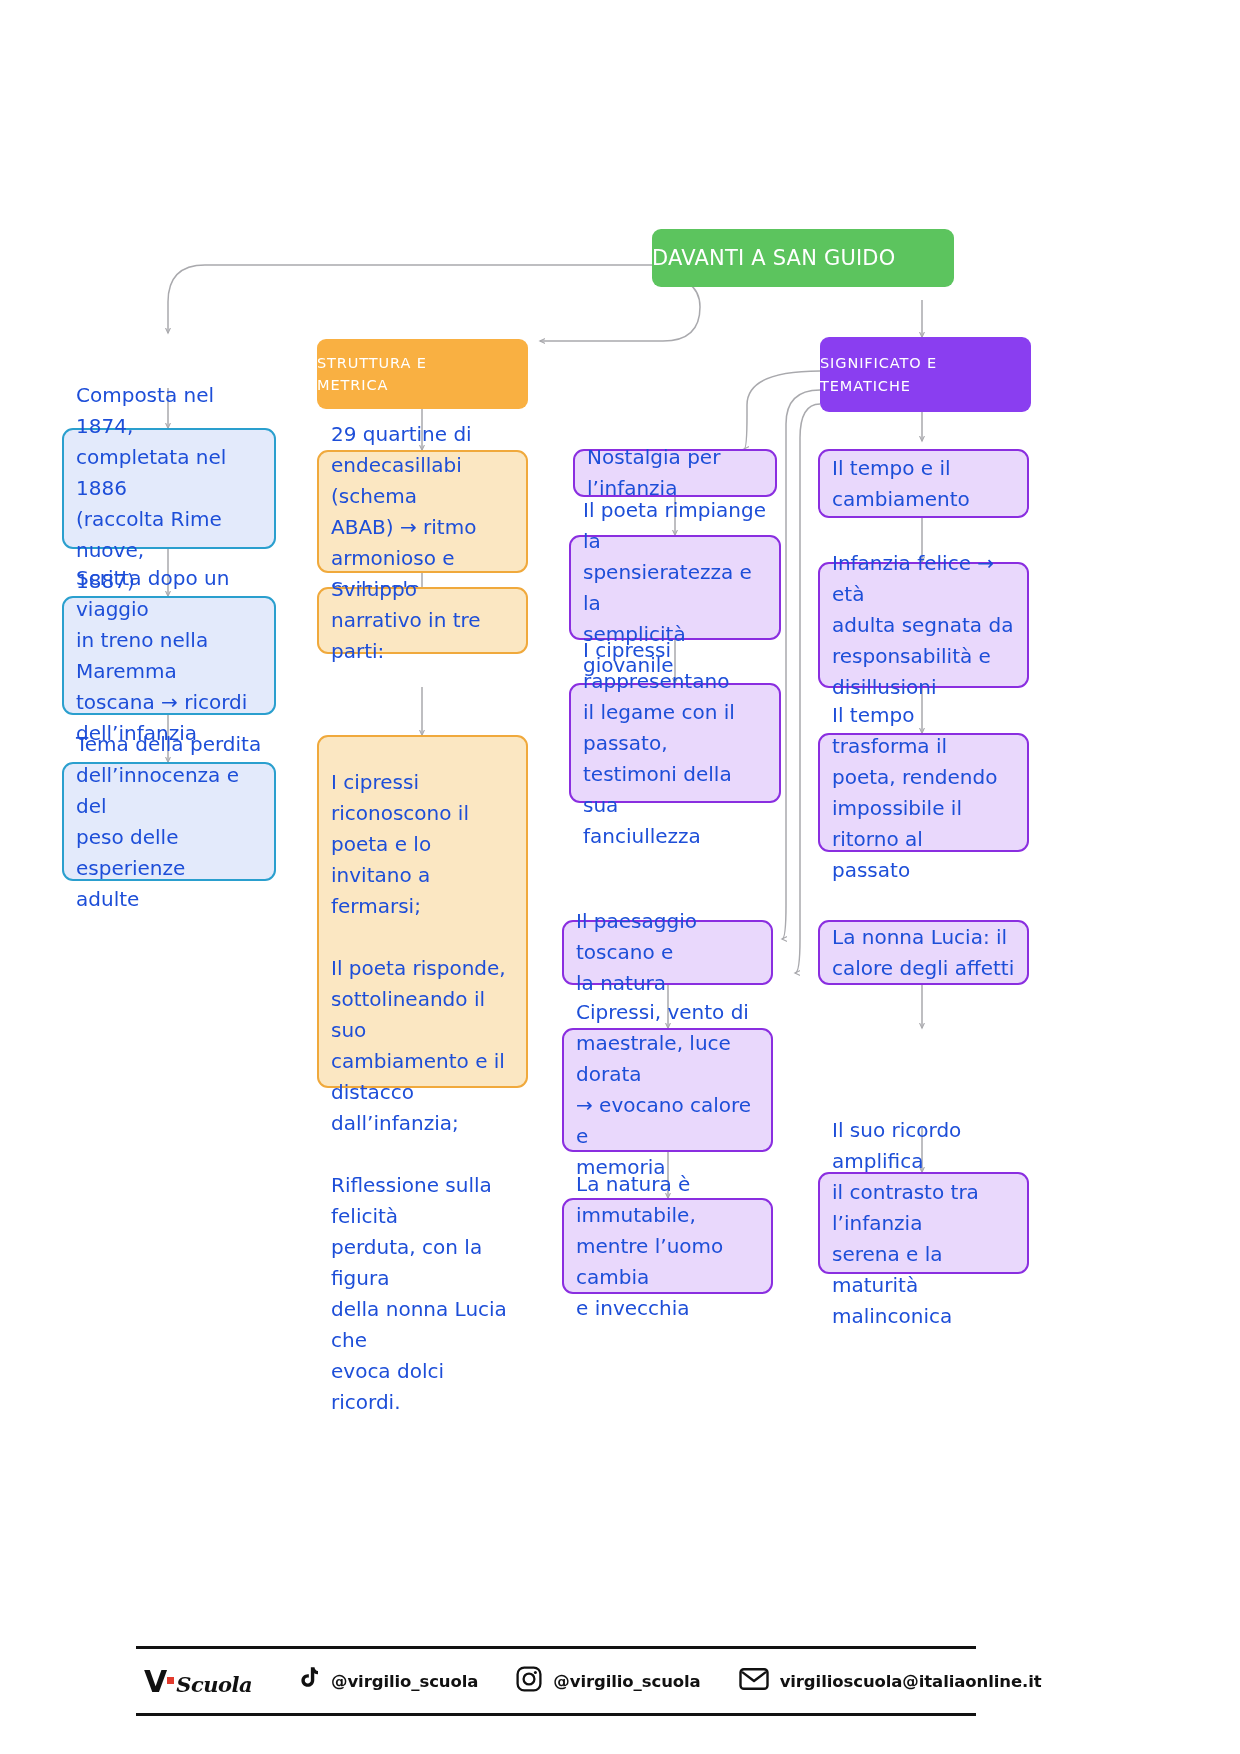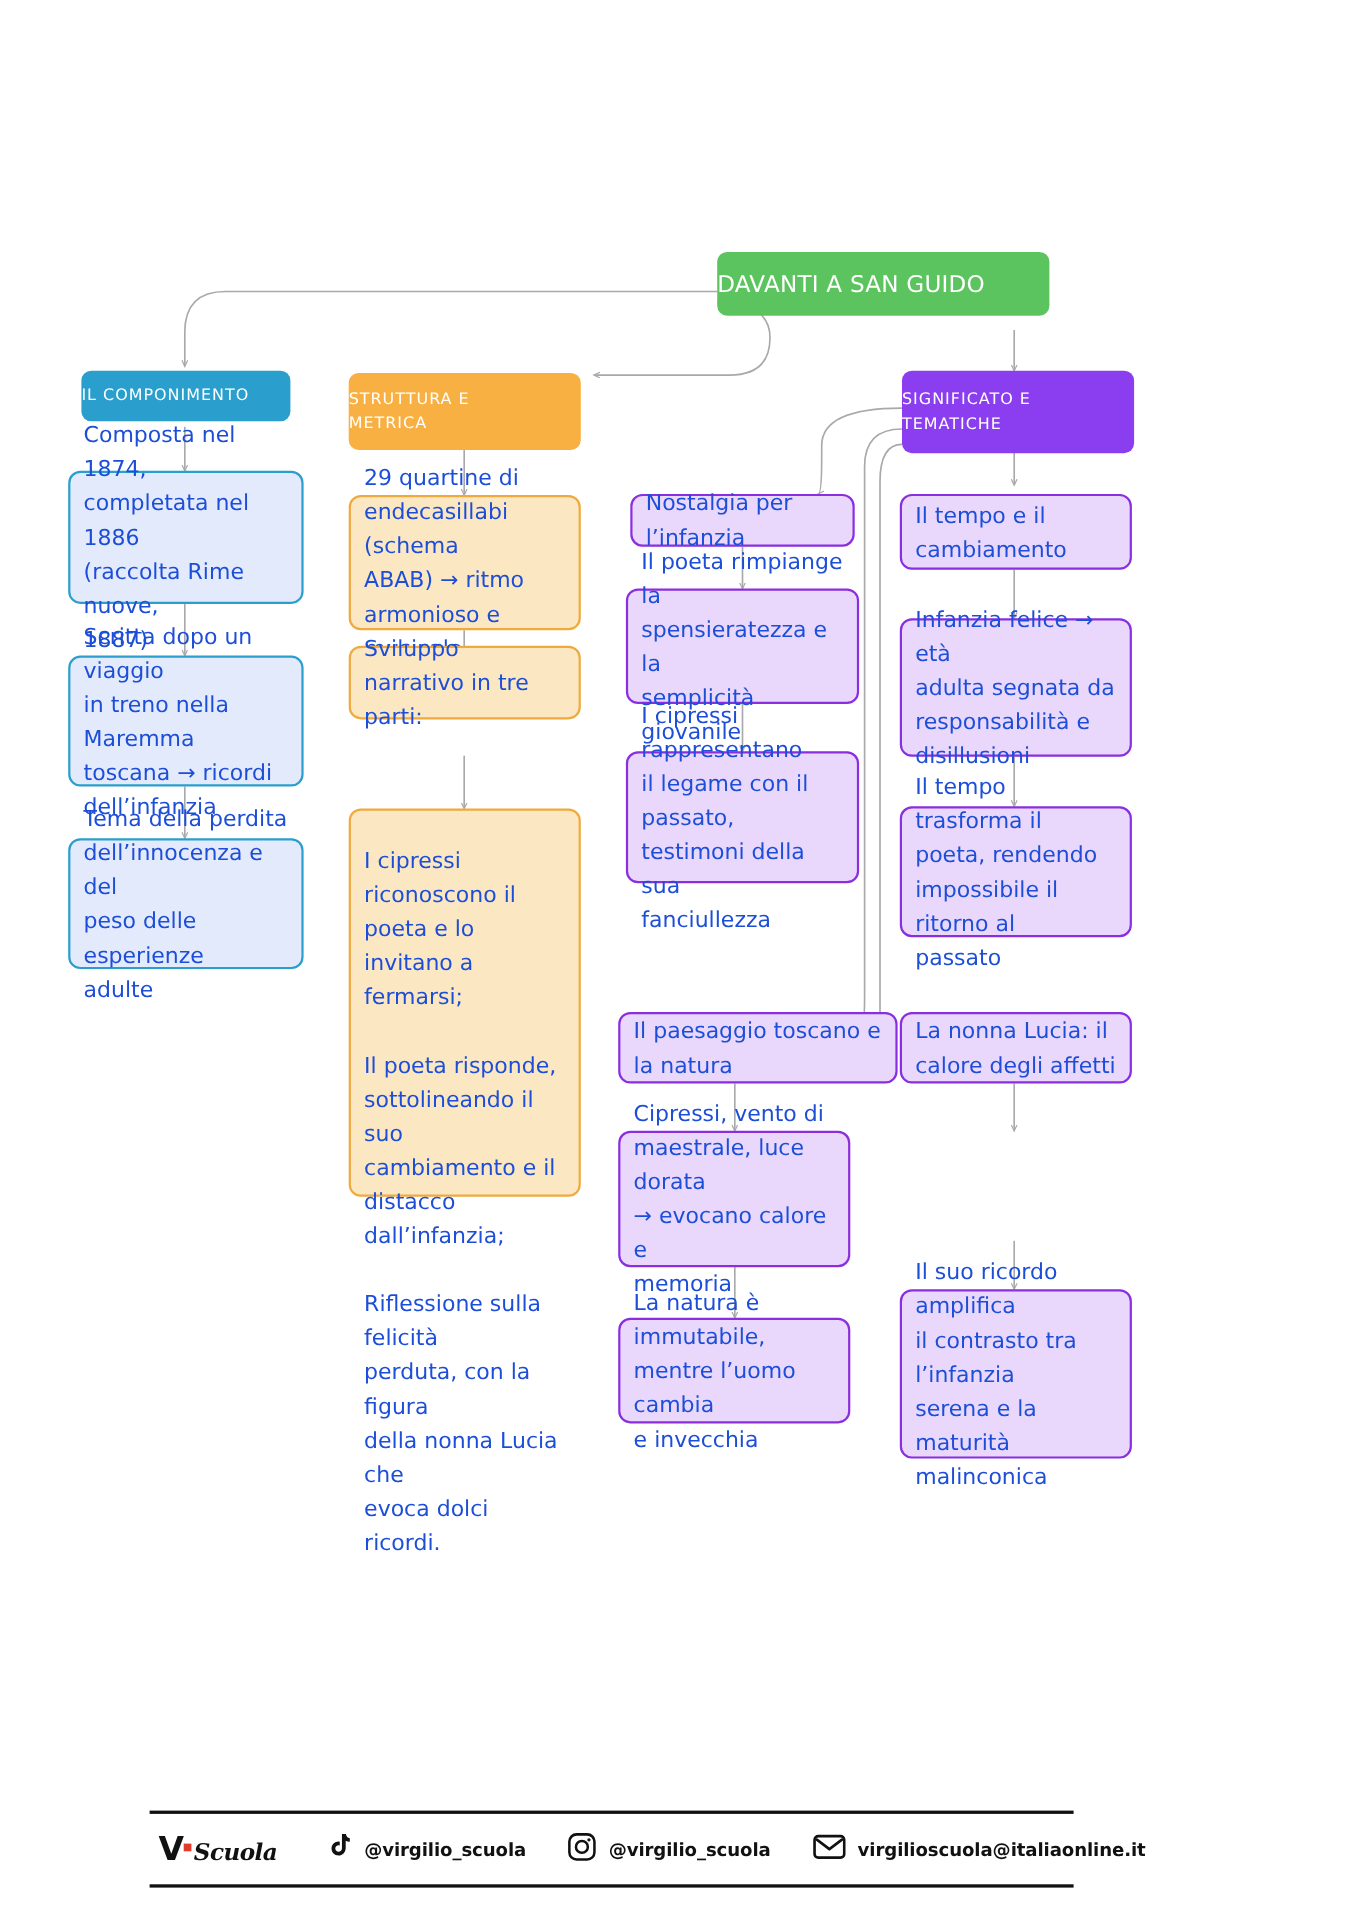--- a/index.html
+++ b/index.html
@@ -186,23 +186,20 @@
 
       <path d="M922,985 L922,1028"></path>
       <path d="M922,1128 L922,1172"></path>
     </g>
   </svg>
 
   <div class="node n-root" style="left:652px; top:229px; width:302px; height:58px;">
     <span class="txt">DAVANTI A SAN GUIDO</span>
   </div>
 
-  <div class="node hdr hdr-blue" style="left:74px; top:337px; width:190px; height:46px;">
-    <span class="txt">IL COMPONIMENTO</span>
-  </div>
 
   <div class="node leaf leaf-blue" style="left:62px; top:428px; width:214px; height:121px;">
     <span class="txt">Composta nel 1874,
 completata nel 1886
 (raccolta Rime nuove,
 1887)</span>
   </div>
   <div class="node leaf leaf-blue" style="left:62px; top:596px; width:214px; height:119px;">
     <span class="txt">Scritta dopo un viaggio
 in treno nella Maremma
@@ -277,41 +274,41 @@
 responsabilità e
 disillusioni</span>
   </div>
   <div class="node leaf leaf-purple" style="left:818px; top:733px; width:211px; height:119px;">
     <span class="txt">Il tempo trasforma il
 poeta, rendendo
 impossibile il ritorno al
 passato</span>
   </div>
 
-  <div class="node leaf leaf-purple" style="left:562px; top:920px; width:254px; height:65px;">
+  <div class="node leaf leaf-purple" style="left:562px; top:920px; width:211px; height:65px;">
     <span class="txt">Il paesaggio toscano e
 la natura</span>
   </div>
   <div class="node leaf leaf-purple" style="left:562px; top:1028px; width:211px; height:124px;">
     <span class="txt">Cipressi, vento di
 maestrale, luce dorata
 → evocano calore e
 memoria</span>
   </div>
   <div class="node leaf leaf-purple" style="left:562px; top:1198px; width:211px; height:96px;">
     <span class="txt">La natura è immutabile,
 mentre l’uomo cambia
 e invecchia</span>
   </div>
 
   <div class="node leaf leaf-purple" style="left:818px; top:920px; width:211px; height:65px;">
     <span class="txt">La nonna Lucia: il
 calore degli affetti</span>
   </div>
-  <div class="node leaf leaf-purple" style="left:818px; top:1172px; width:211px; height:154px;">
+  <div class="node leaf leaf-purple" style="left:818px; top:1172px; width:211px; height:102px;">
     <span class="txt">Il suo ricordo amplifica
 il contrasto tra l’infanzia
 serena e la maturità
 malinconica</span>
   </div>
 
   <div id="footer">
     <div class="rule"></div>
     <div class="footer-row">
 

